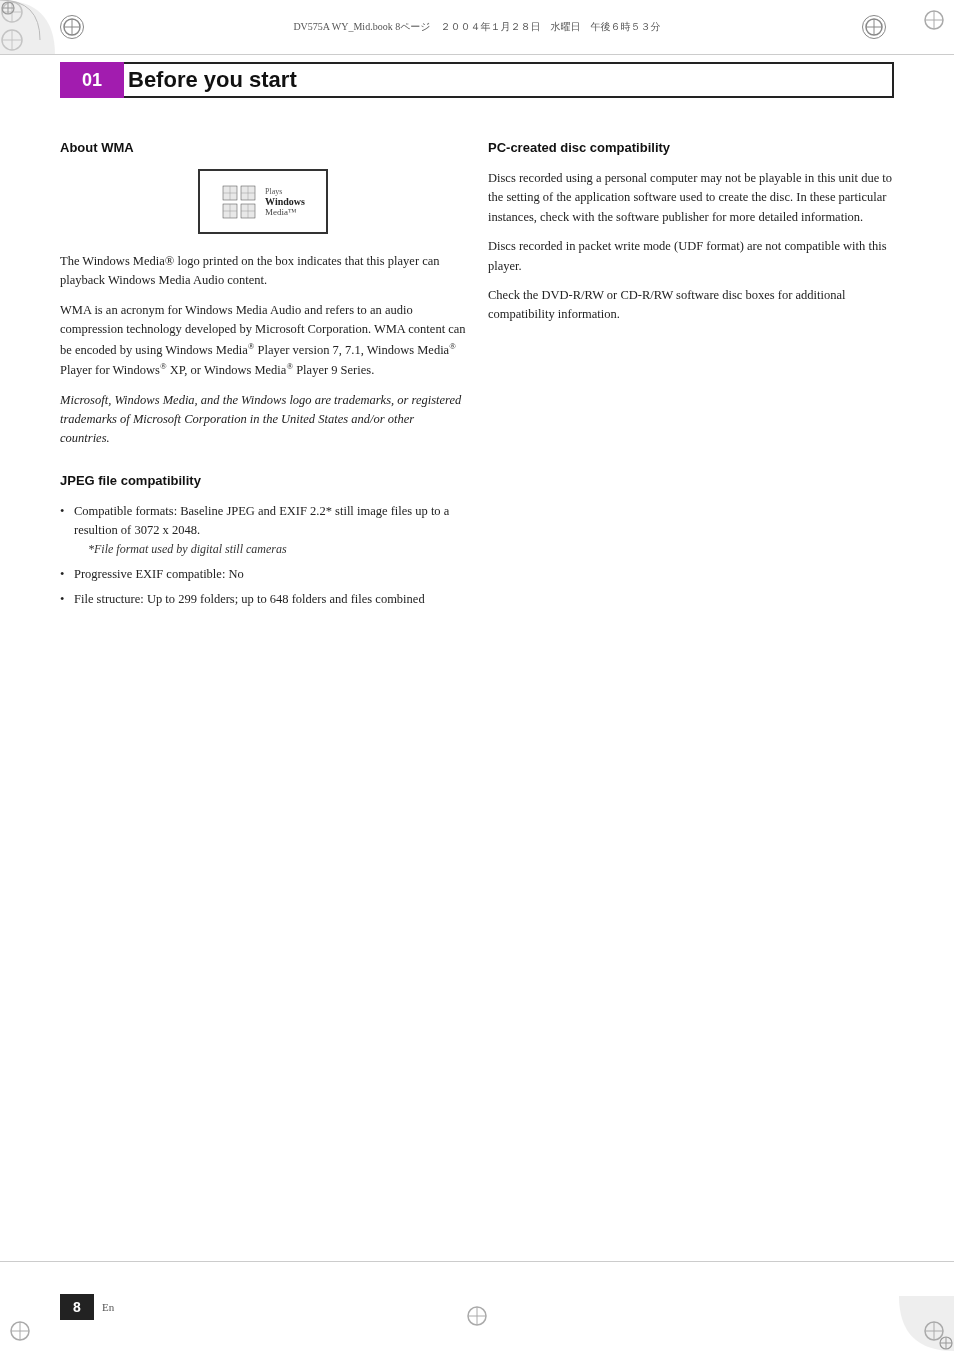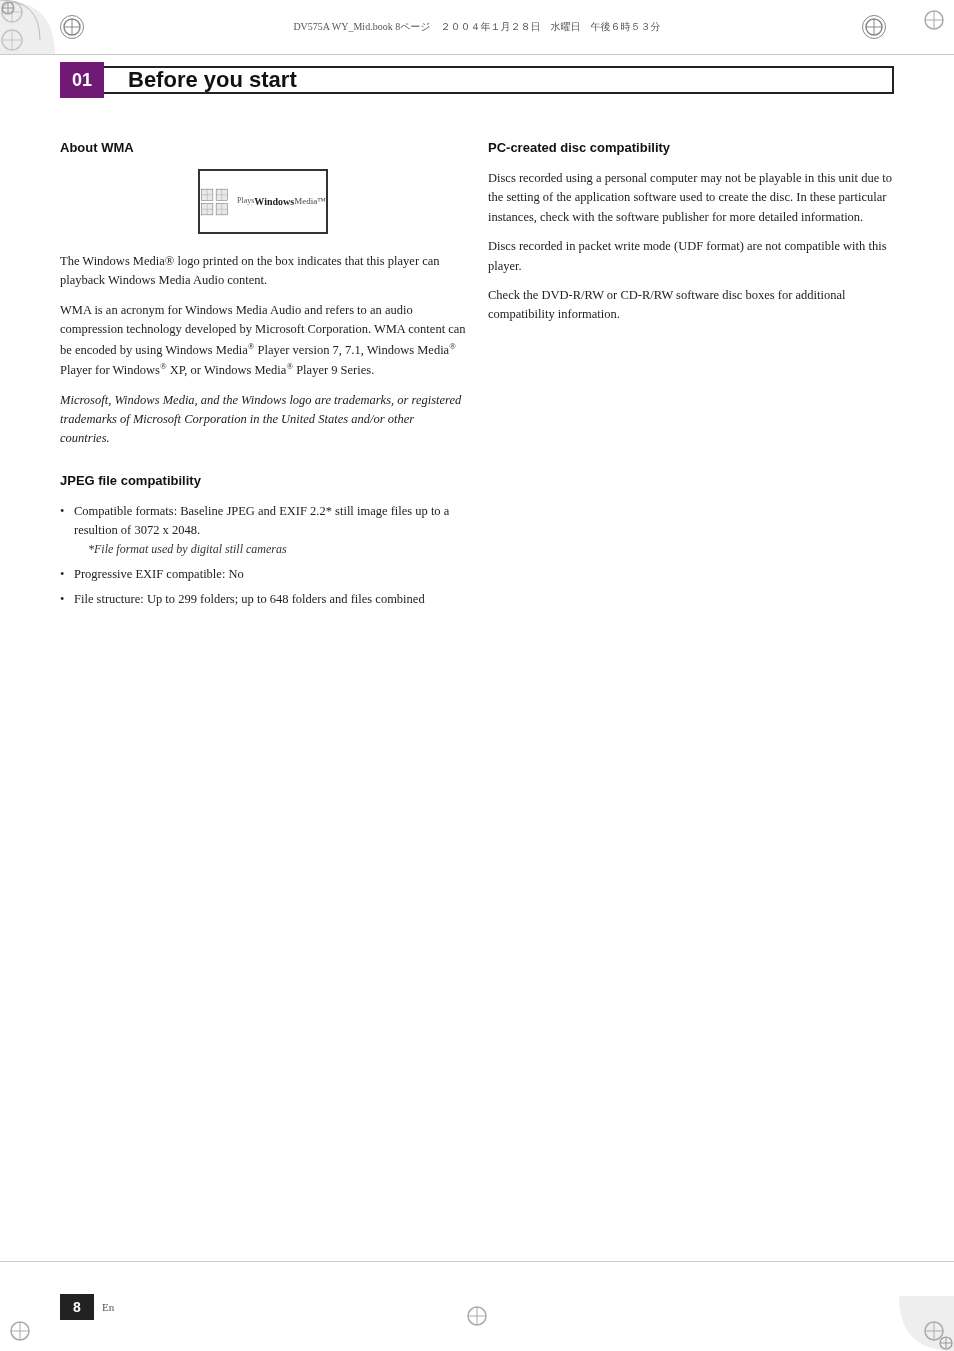--- a/index.html
+++ b/index.html
@@ -55,41 +55,41 @@
       position: absolute;
       top: 55px;
       left: 60px;
       right: 60px;
       height: 50px;
       display: flex;
       align-items: center;
     }
 
     .chapter-number-box {
-      background: #701a75;
+      background: #a21caf;
       color: #fff;
-      width: 44px;
+      width: 64px;
       height: 36px;
       display: flex;
       align-items: center;
       justify-content: center;
       font-size: 18px;
       font-weight: bold;
       font-family: Arial, sans-serif;
       flex-shrink: 0;
     }
 
     .chapter-title-box {
       border: 2px solid #222;
       border-left: none;
       flex: 1;
-      height: 28px;
-      display: flex;
-      align-items: center;
-      padding-left: 24px;
+      height: 36px;
+      display: flex;
+      align-items: center;
+      padding-left: 4px;
     }
 
     .chapter-title {
       font-size: 22px;
       font-weight: bold;
       font-family: Arial, sans-serif;
       color: #111;
     }
 
     
@@ -134,21 +134,21 @@
       gap: 8px;
     }
 
     .wma-logo-icon {
       width: 36px;
       height: 36px;
     }
 
     .wma-logo-text-area {
       display: flex;
-      flex-direction: row;
+      flex-direction: column;
       font-size: 9px;
       color: #333;
     }
 
     .wma-plays-text {
       font-size: 8px;
       color: #555;
     }
 
     .wma-windows-text {

